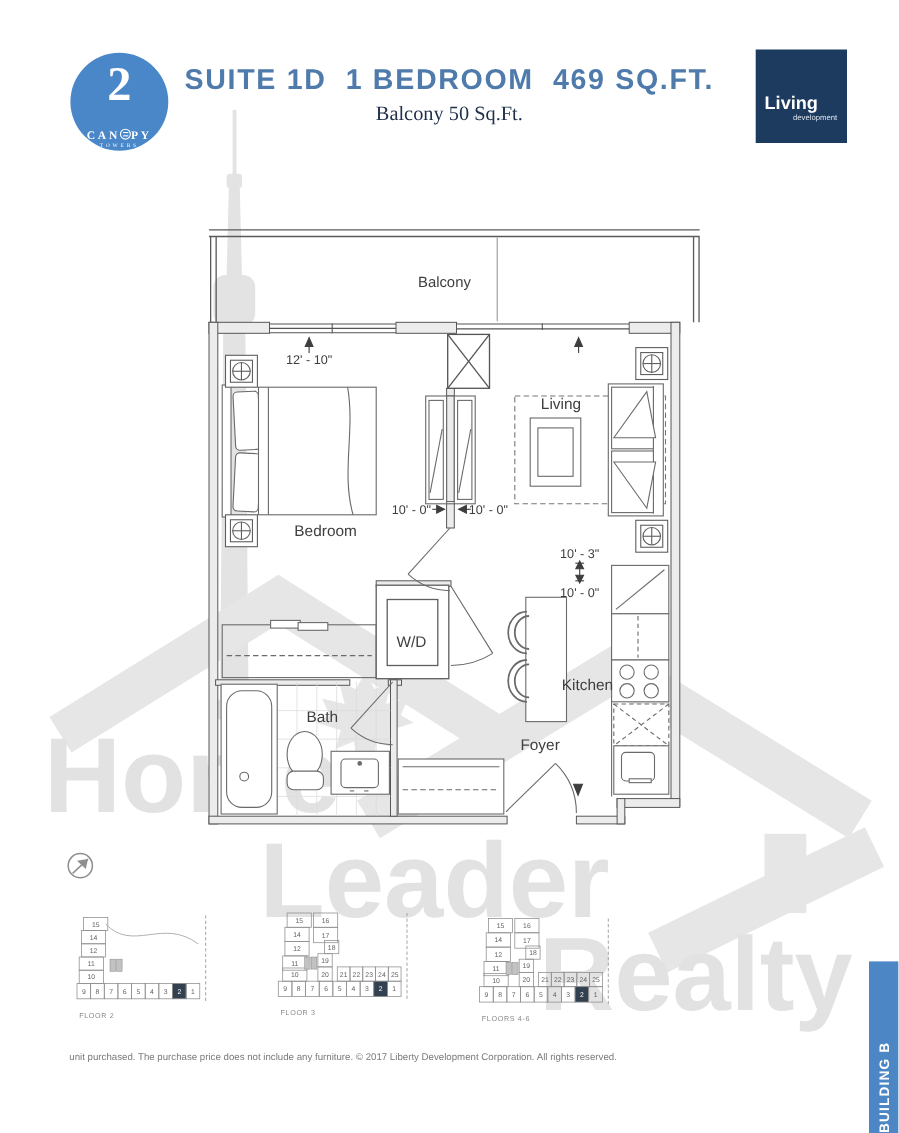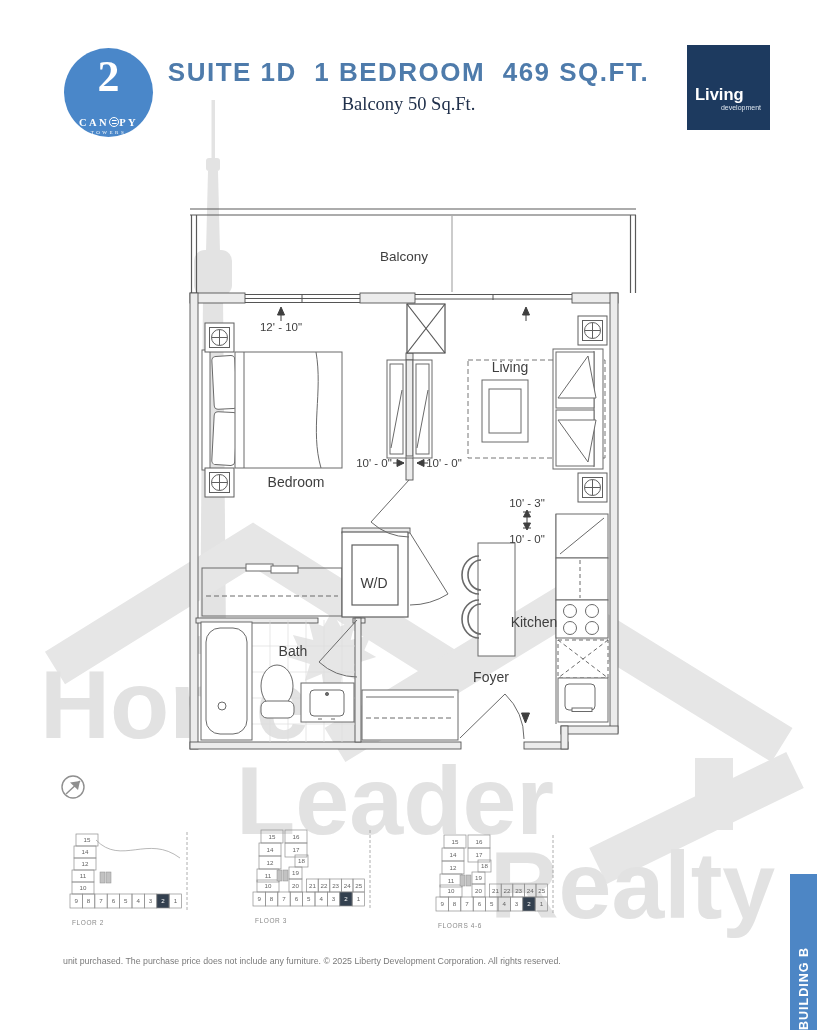--- a/index.html
+++ b/index.html
@@ -475,16 +475,16 @@
         <line x1="121" y1="2" x2="121" y2="82" stroke="#999" stroke-width="0.8" stroke-dasharray="3,2"></line>
       </svg>
     <div class="kp-label">FLOORS 4-6</div>
   </div>
 
   <div class="building-bar">
     <span>BUILDING B</span>
   </div>
 
   <div class="disclaimer">
-    <div>unit purchased. The purchase price does not include any furniture. © 2025 Liberty Development Corporation. All rights reserved.</div>
+    <div>unit purchased. The purchase price does not include any furniture. © 2017 Liberty Development Corporation. All rights reserved.</div>
   </div>
 
 </div>
 
 </body></html>

